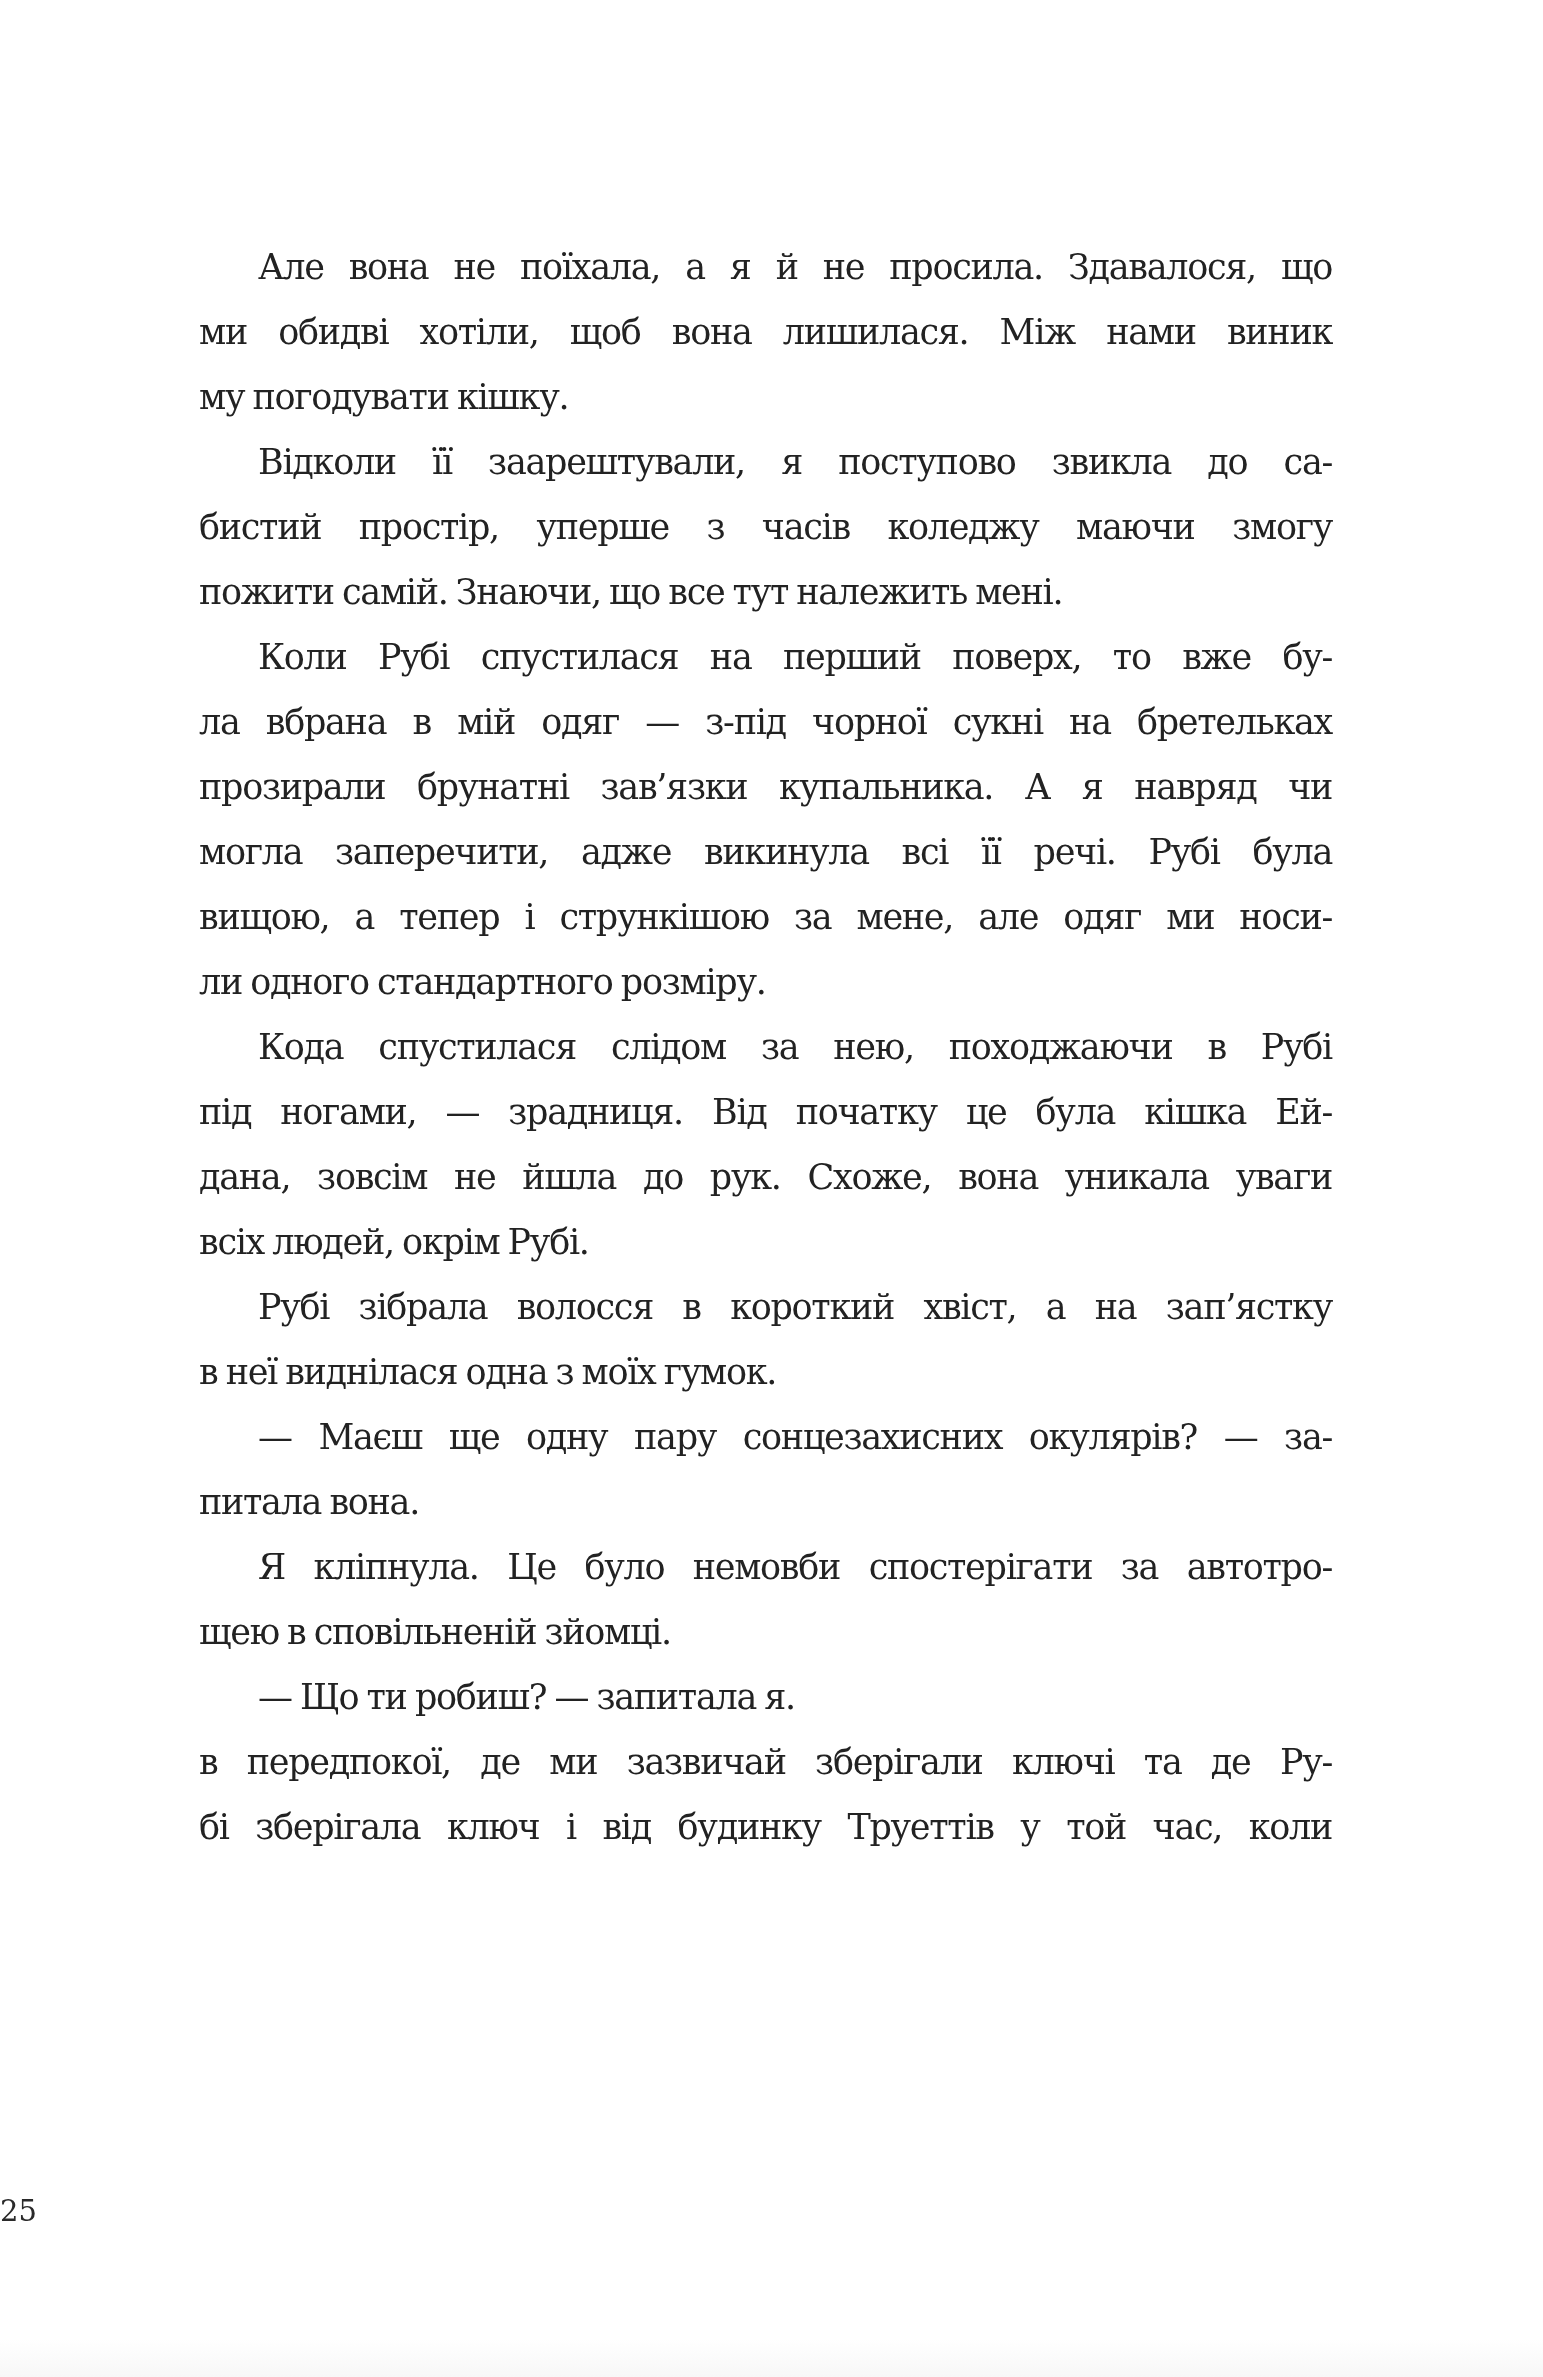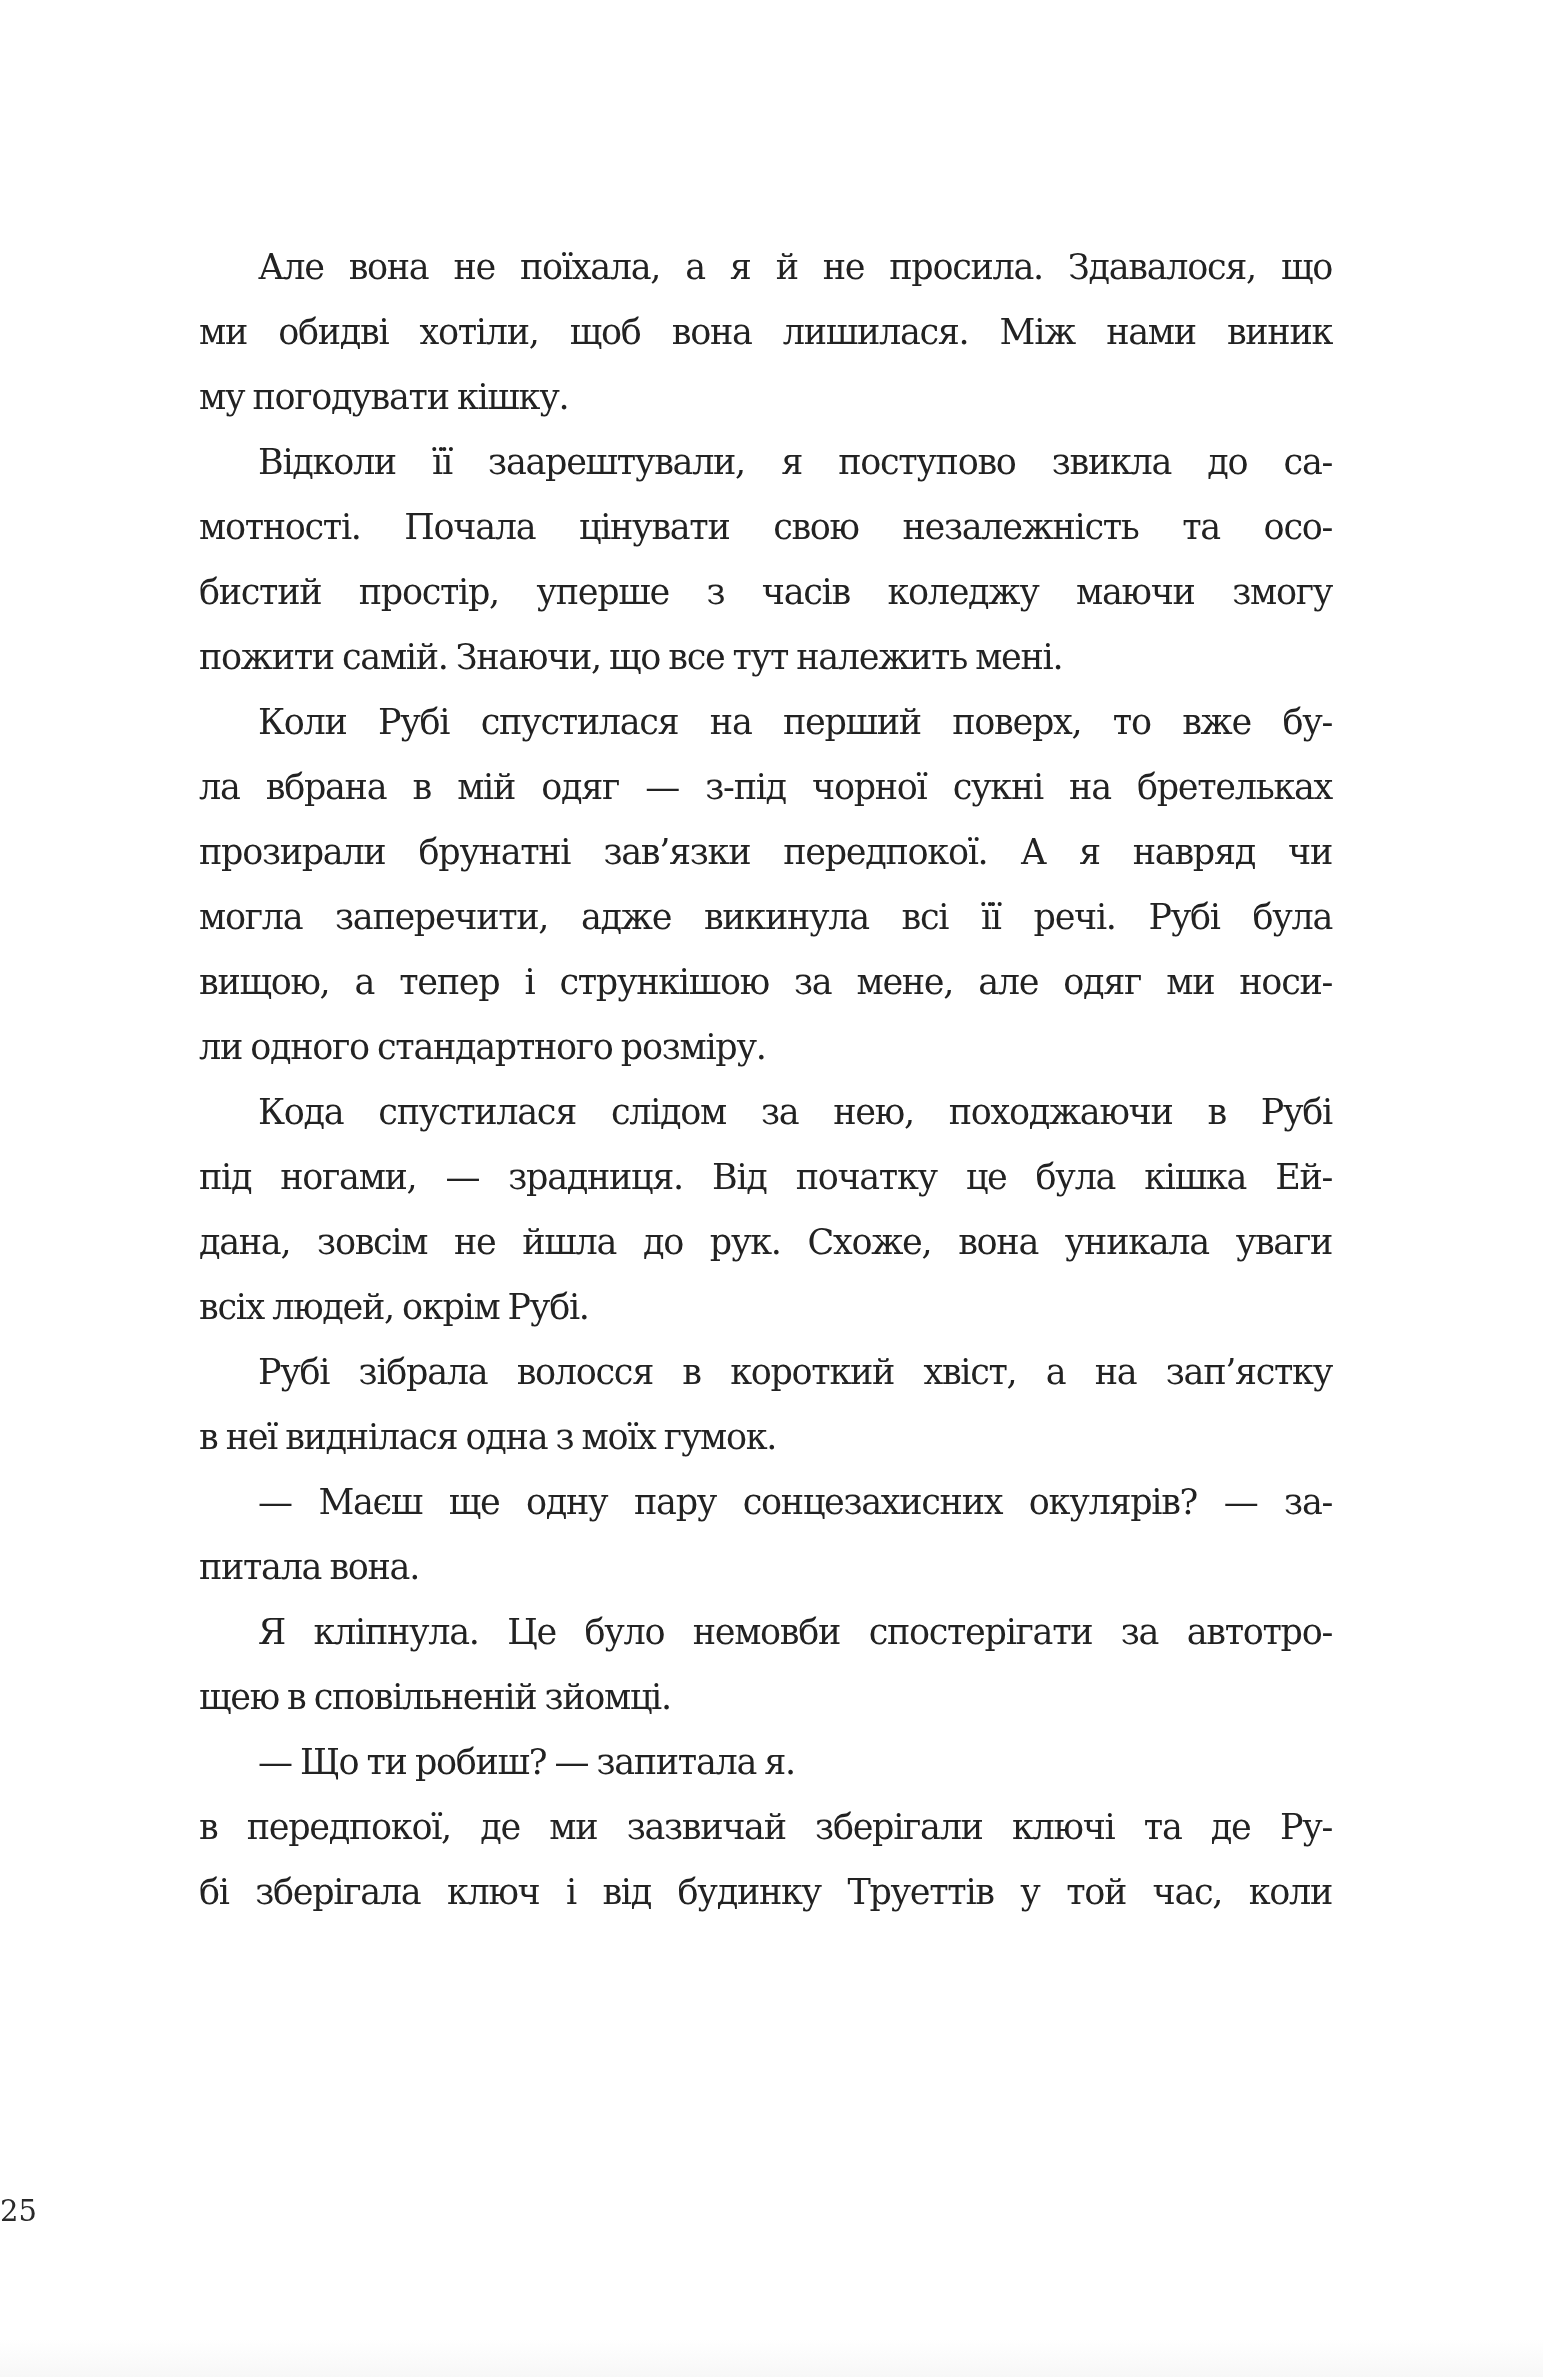--- a/index.html
+++ b/index.html
@@ -64,29 +64,28 @@
   <div class="text-block">
 
     <div>
       <span class="line first">Але вона не поїхала, а я й не просила. Здавалося, що</span>
       <span class="line">ми обидві хотіли, щоб вона лишилася. Між нами виник</span>
       <span class="line last">му погодувати кішку.</span>
     </div>
 
     <div>
       <span class="line first">Відколи її заарештували, я поступово звикла до са-</span>
-      <span class="line">мотності. Почала цінувати свою незалежність та осо-</span>
       <span class="line">бистий простір, уперше з часів коледжу маючи змогу</span>
       <span class="line last">пожити самій. Знаючи, що все тут належить мені.</span>
     </div>
 
     <div>
       <span class="line first">Коли Рубі спустилася на перший поверх, то вже бу-</span>
       <span class="line">ла вбрана в мій одяг — з-під чорної сукні на бретельках</span>
-      <span class="line">прозирали брунатні зав’язки передпокої. А я навряд чи</span>
+      <span class="line">прозирали брунатні зав’язки купальника. А я навряд чи</span>
       <span class="line">могла заперечити, адже викинула всі її речі. Рубі була</span>
       <span class="line">вищою, а тепер і стрункішою за мене, але одяг ми носи-</span>
       <span class="line last">ли одного стандартного розміру.</span>
     </div>
 
     <div>
       <span class="line first">Кода спустилася слідом за нею, походжаючи в Рубі</span>
       <span class="line">під ногами, — зрадниця. Від початку це була кішка Ей-</span>
       <span class="line">дана, зовсім не йшла до рук. Схоже, вона уникала уваги</span>
       <span class="line last">всіх людей, окрім Рубі.</span>

